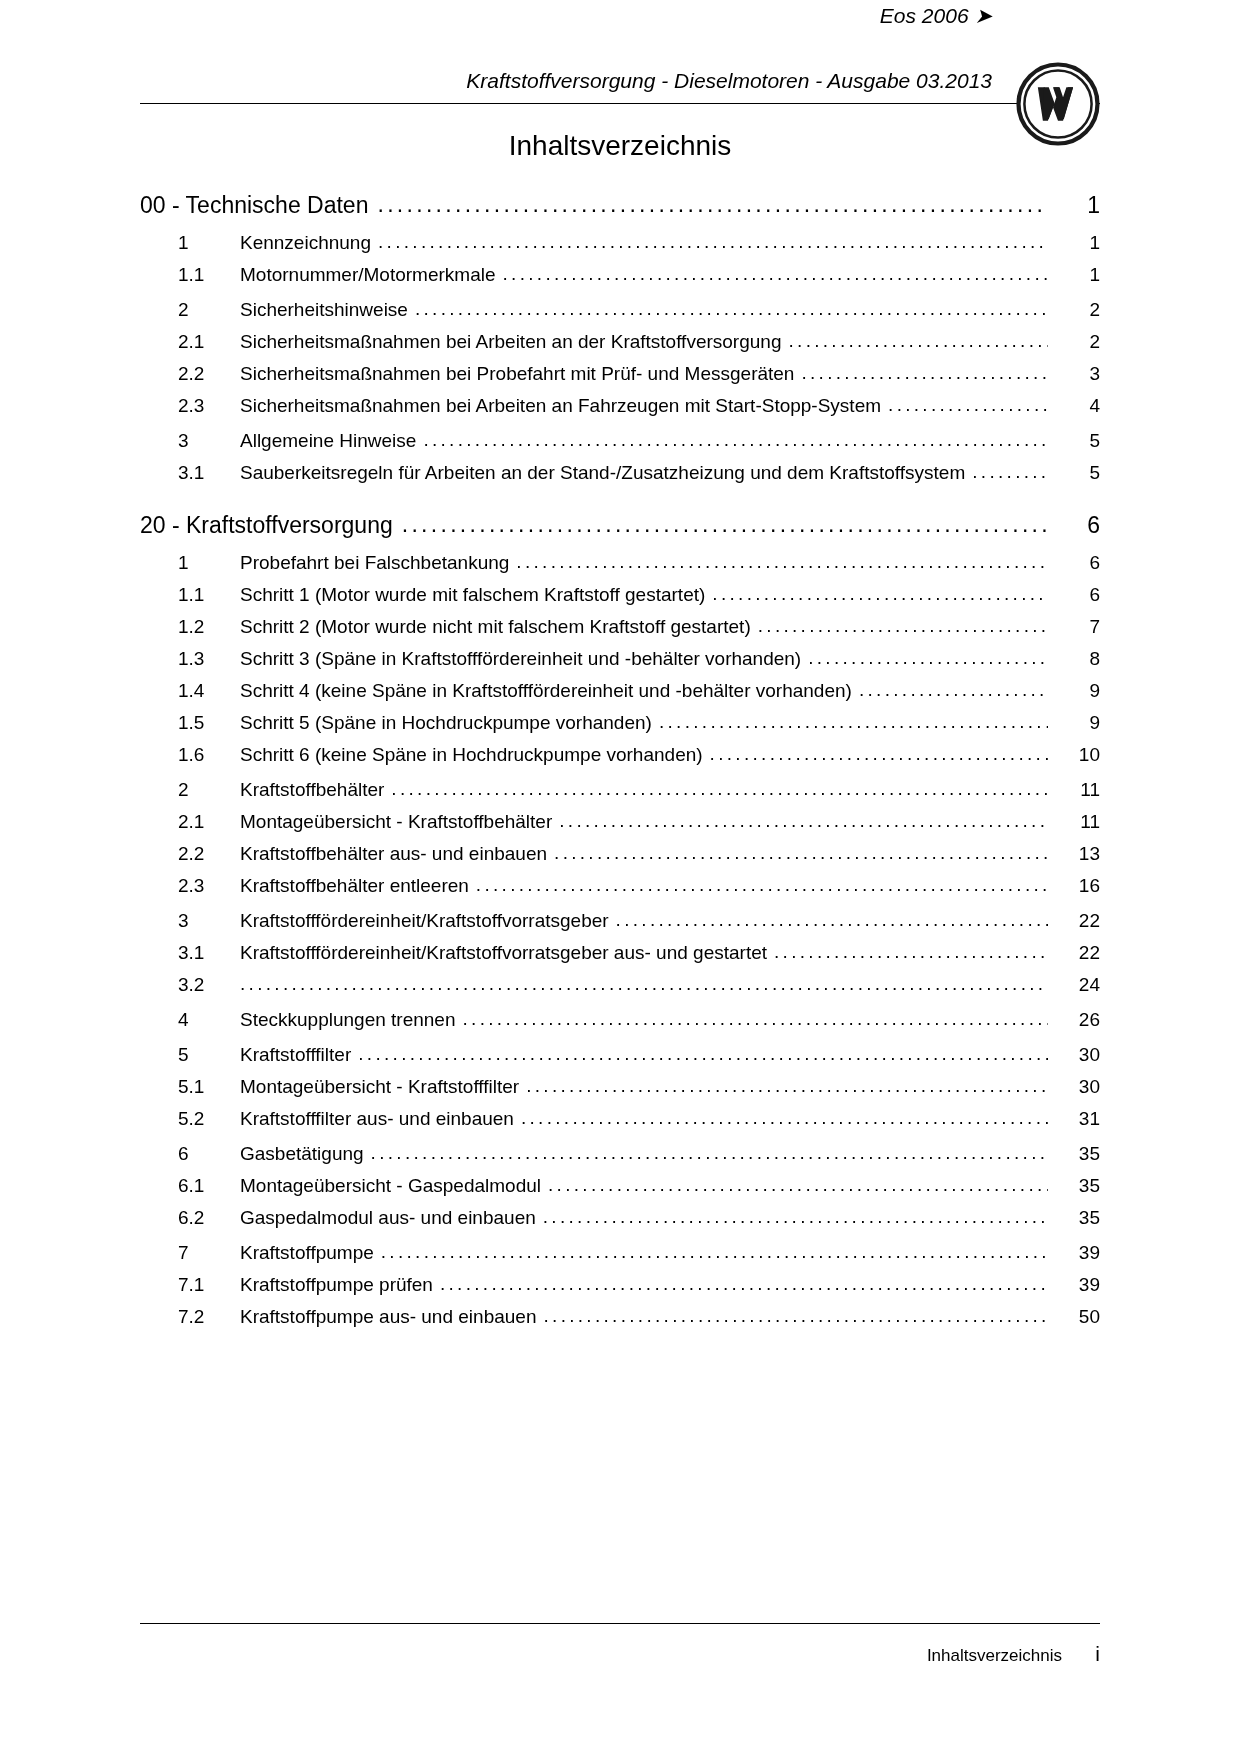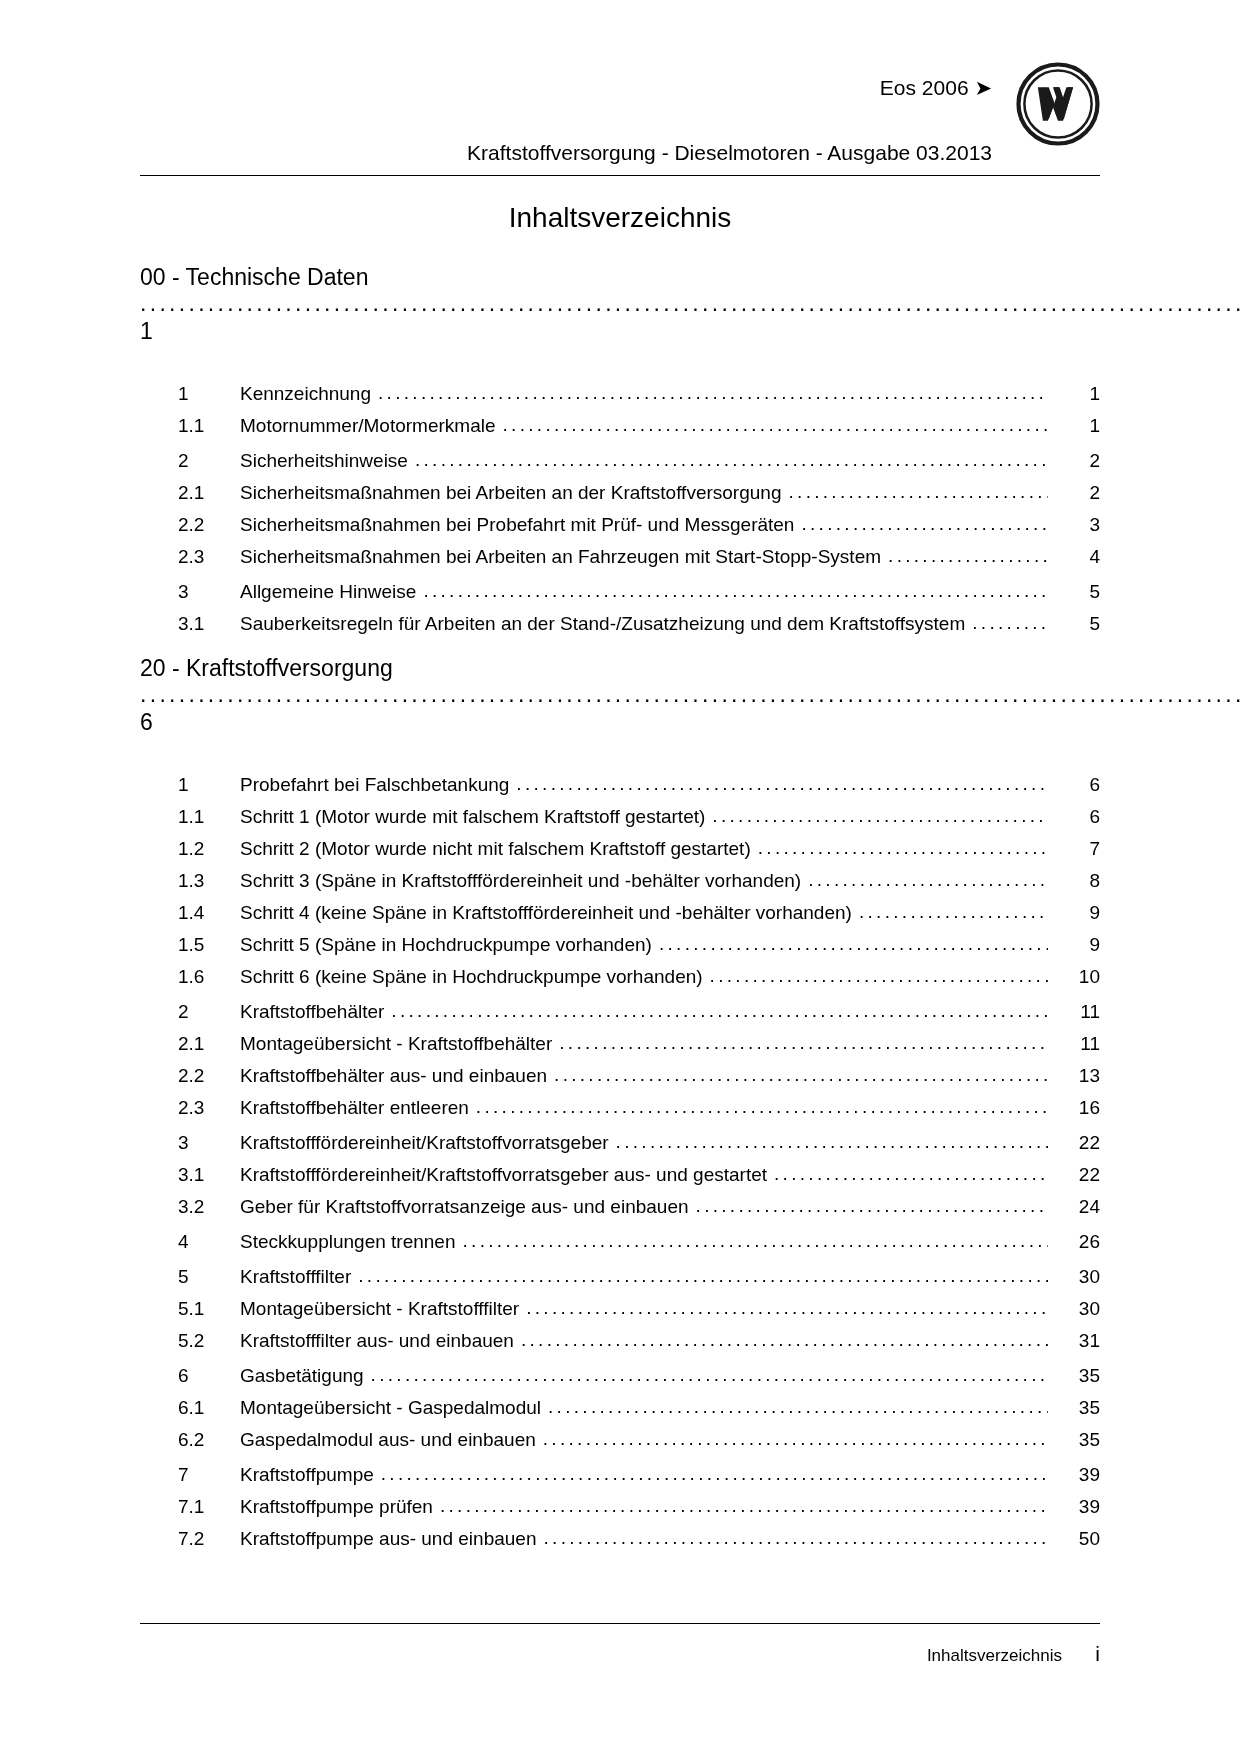--- a/index.html
+++ b/index.html
@@ -17,22 +17,22 @@
   .page {
     position: relative;
     width: 1240px;
     height: 1754px;
     box-sizing: border-box;
     padding: 0 140px;
   }
 
   
   .header {
-    padding-top: 72px;
     position: relative;
+    font-style: italic;
   }
   .header-text {
     text-align: right;
     padding-right: 108px;
     line-height: 1.55;
   }
   .header-line1 {
     font-size: 21px;
   }
   .header-line2 {
@@ -87,23 +87,22 @@
   }
   .toc-row .page-no {
     flex: 0 0 52px;
     text-align: right;
     white-space: nowrap;
   }
 
   
   .lvl-chapter {
     font-size: 23px;
-    margin-top: 20px;
+    margin-top: 28px;
     margin-bottom: 6px;
-    flex-direction: column;
   }
   .lvl-chapter .num {
     width: 0;
     padding-right: 0;
   }
   .lvl-chapter .label {
     padding-right: 9px;
   }
   .lvl-chapter .page-no {
     font-size: 23px;
@@ -322,21 +321,20 @@
         <span class="page-no">22</span>
       </div>
       <div class="toc-row lvl-2">
         <span class="num">3.1</span>
         <span class="label">Kraftstofffördereinheit/Kraftstoffvorratsgeber aus- und gestartet</span>
         <span class="leader">.......................................................................................................................................................................................................</span>
         <span class="page-no">22</span>
       </div>
       <div class="toc-row lvl-2">
         <span class="num">3.2</span>
-        <span class="label">Geber für Kraftstoffvorratsanzeige aus- und einbauen</span>
         <span class="leader">.......................................................................................................................................................................................................</span>
         <span class="page-no">24</span>
       </div>
       <div class="toc-row lvl-1">
         <span class="num">4</span>
         <span class="label">Steckkupplungen trennen</span>
         <span class="leader">.......................................................................................................................................................................................................</span>
         <span class="page-no">26</span>
       </div>
       <div class="toc-row lvl-1">

